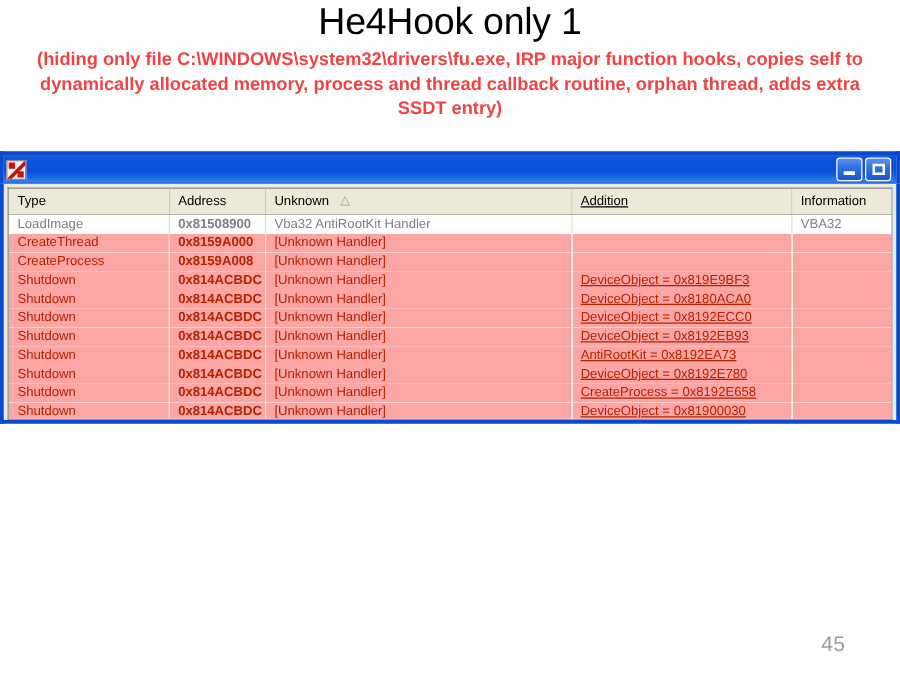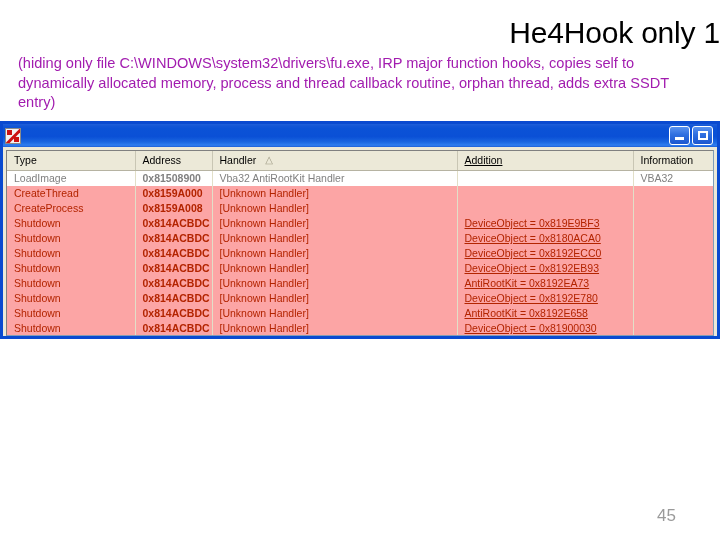--- a/index.html
+++ b/index.html
@@ -10,34 +10,35 @@
     width: 720px;
     height: 540px;
     background: #ffffff;
     font-family: "Liberation Sans", sans-serif;
     overflow: hidden;
     position: relative;
   }
 
   
   .slide-title {
-    text-align: right;
+    text-align: center;
     font-size: 30px;
     line-height: 34px;
     color: #000000;
-    padding-top: 16px;
+    padding-top: 1px;
     letter-spacing: -0.2px;
     font-weight: normal;
   }
   .slide-subtitle {
+    text-align: center;
     font-size: 14.6px;
     line-height: 19.5px;
-    color: #a21caf;
+    color: #ef4444;
     padding: 4px 18px 0 18px;
-    font-weight: normal;
+    font-weight: bold;
   }
 
   
   .app-window {
     position: absolute;
     left: 0px;
     top: 121px;
     width: 720px;
     height: 218px;
     background: #ece9d8;
@@ -249,21 +250,21 @@
       <table class="grid">
         <thead>
           <tr>
             <th class="col-type">
               <span>Type</span>
             </th>
             <th class="col-address">
               <span>Address</span>
             </th>
             <th class="col-driver">
-              <span>Handler</span><span class="sortmark">△</span>
+              <span>Unknown</span><span class="sortmark">△</span>
             </th>
             <th class="col-addition">
               <span>Addition</span>
             </th>
             <th class="col-info">
               <span>Information</span>
             </th>
           </tr>
         </thead>
         <tbody>
@@ -327,21 +328,21 @@
               <td class="col-type">Shutdown</td>
               <td class="col-address">0x814ACBDC</td>
               <td class="col-driver">[Unknown Handler]</td>
               <td class="col-addition">DeviceObject = 0x8192E780</td>
               <td class="col-info"></td>
             </tr>
             <tr class="row-alert">
               <td class="col-type">Shutdown</td>
               <td class="col-address">0x814ACBDC</td>
               <td class="col-driver">[Unknown Handler]</td>
-              <td class="col-addition">AntiRootKit = 0x8192E658</td>
+              <td class="col-addition">CreateProcess = 0x8192E658</td>
               <td class="col-info"></td>
             </tr>
             <tr class="row-alert">
               <td class="col-type">Shutdown</td>
               <td class="col-address">0x814ACBDC</td>
               <td class="col-driver">[Unknown Handler]</td>
               <td class="col-addition">DeviceObject = 0x81900030</td>
               <td class="col-info"></td>
             </tr>
           </tbody>

